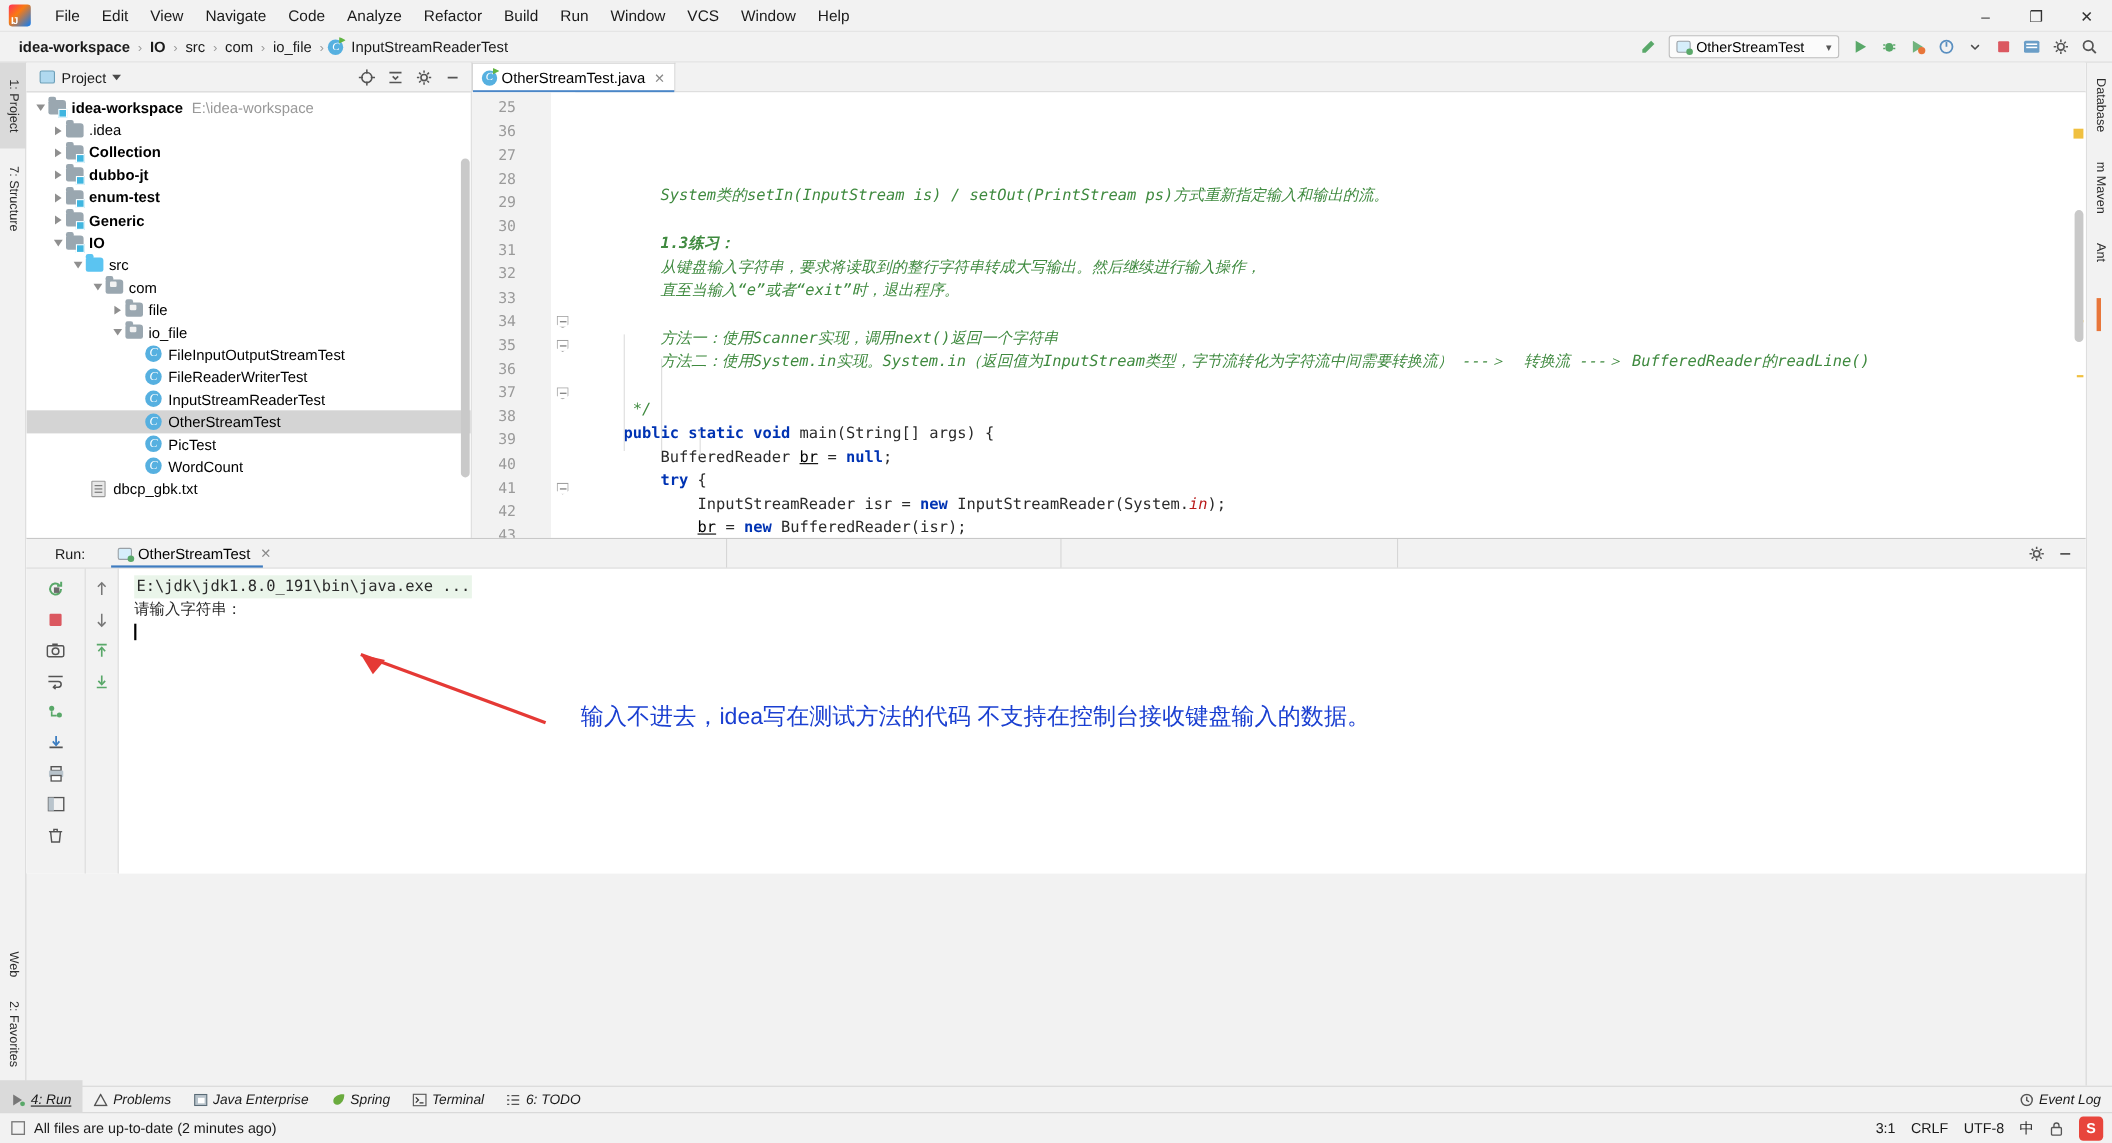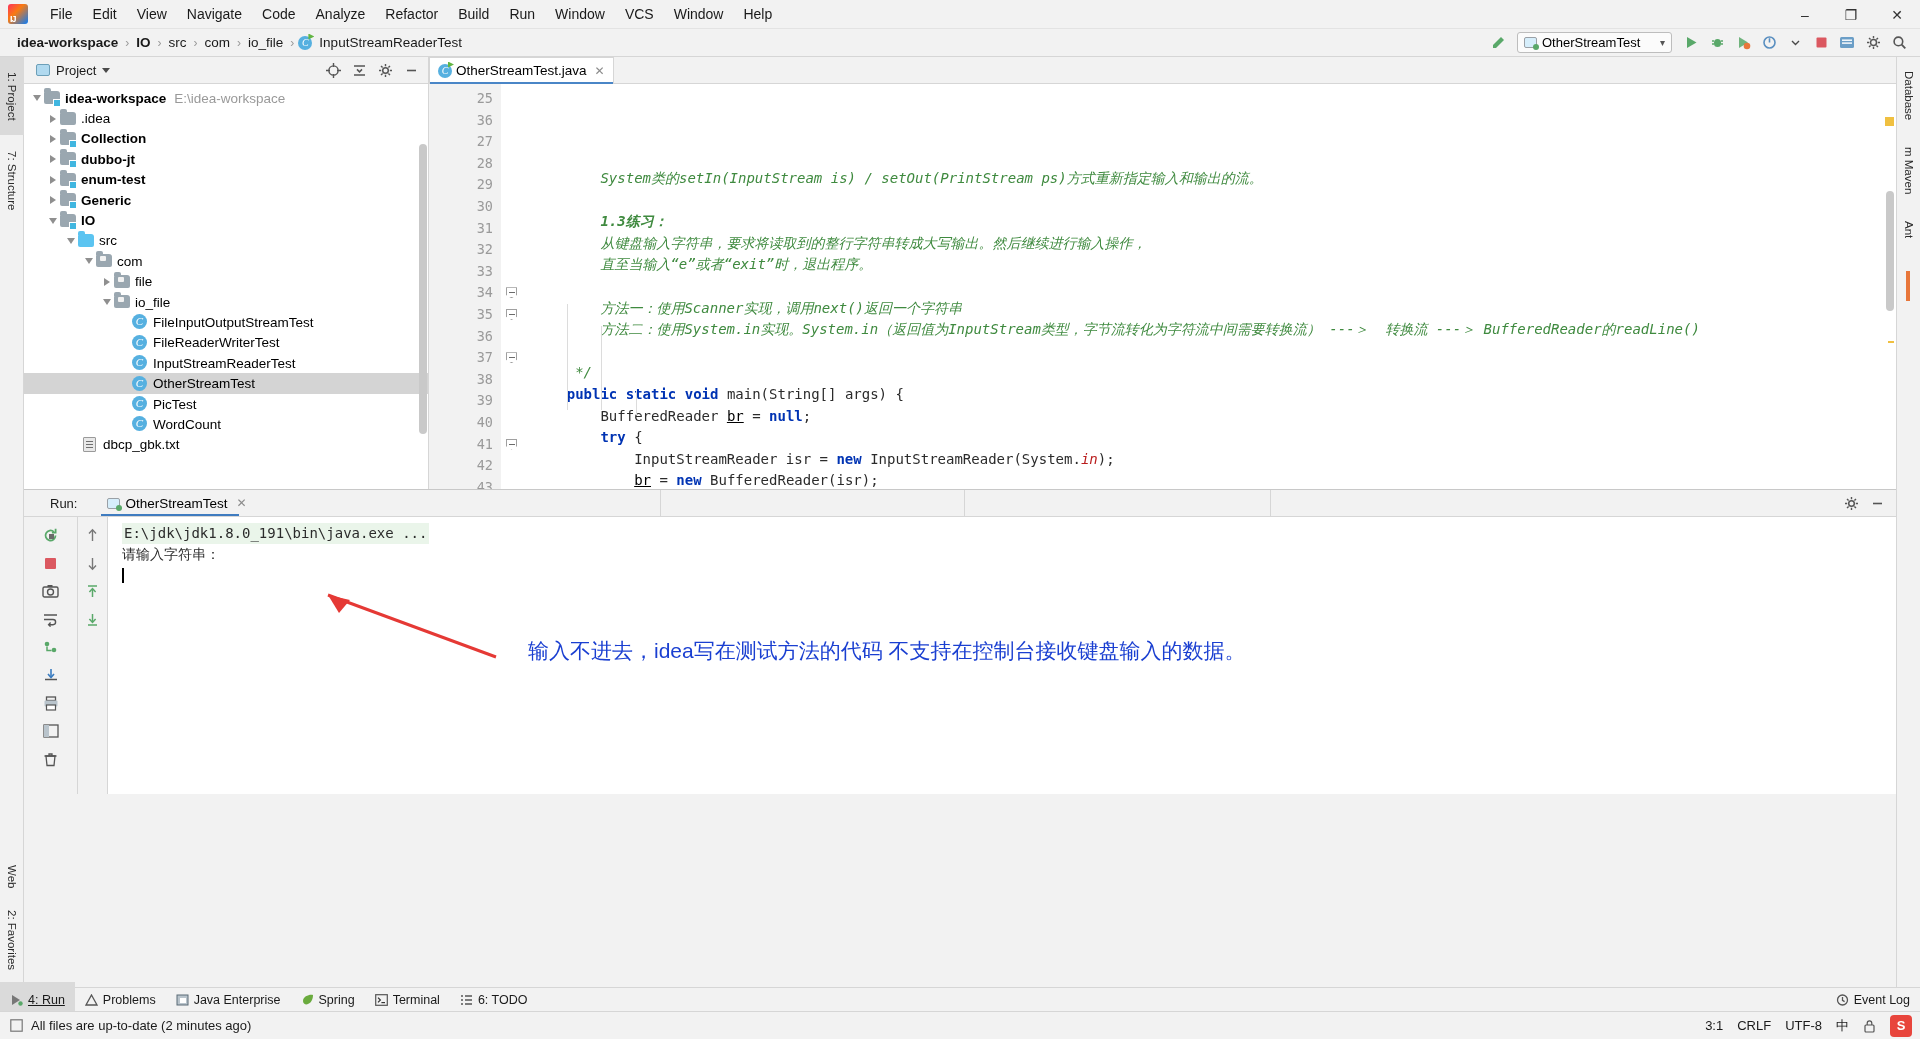--- a/index.html
+++ b/index.html
@@ -190,21 +190,21 @@
   .etab::after {
     content:""; position:absolute; left:0; right:0; bottom:-1px; height:2px;
     background:#4a86c7;
   }
   .code-area { flex: 1; display: flex; position: relative; overflow: hidden; background:#fff; }
   .gutter {
     width: 72px; background: #f2f2f2; color: #9a9a9a; text-align: right;
     font-family: "DejaVu Sans Mono", monospace; font-size: 13.5px;
     padding-top: 4px; flex: none; position: relative; user-select: none;
   }
-  .gline { height: 21.6px; line-height: 21.6px; padding-right: 8px; position: relative; }
+  .gline { height: 21.6px; line-height: 21.6px; padding-right: 8px; position: relative; text-align: center; }
   .gline .runmark {
     position: absolute; right: -14px; top: 5px; width: 0; height: 0;
     border-top: 5.5px solid transparent; border-bottom: 5.5px solid transparent;
     border-left: 9px solid #499c54;
   }
   .foldcol { width: 22px; background: #fff; flex: none; padding-top: 4px; position: relative; }
   .fold-line { height: 21.6px; position: relative; }
   .fold-box {
     position: absolute; left: 5px; top: 5px; width: 11px; height: 11px;
     border: 1px solid #a0a0a0; background: #fff;
@@ -279,21 +279,21 @@
   .arrow-svg { position: absolute; left: 200px; top: 72px; }
 
   
   .toolwin-bar {
     position: absolute; left: 0; bottom: 28px; width: 1920px; height: 24px;
     background: #f2f2f2; display: flex; align-items: center;
     border-top: 1px solid #d6d6d6;
   }
   .twb-item {
     display: flex; align-items: center; height: 36px; padding: 0 10px;
-    font-size: 12.5px; color: #1a1a1a; white-space: nowrap;
+    font-size: 12.5px; color: #1a1a1a; white-space: nowrap; font-style: italic;
   }
   .twb-item.active { background: #dadada; }
   .twb-right { margin-left: auto; display:flex; align-items:center; }
   .statusbar {
     position: absolute; left: 0; bottom: 0; width: 1920px; height: 28px;
     background: #f2f2f2; display: flex; align-items: center;
     border-top: 1px solid #d6d6d6; font-size: 13px; color: #1a1a1a;
   }
   .sb-right { margin-left: auto; display: flex; align-items: center; padding-right: 8px; gap: 14px; }
   .sb-logo {

